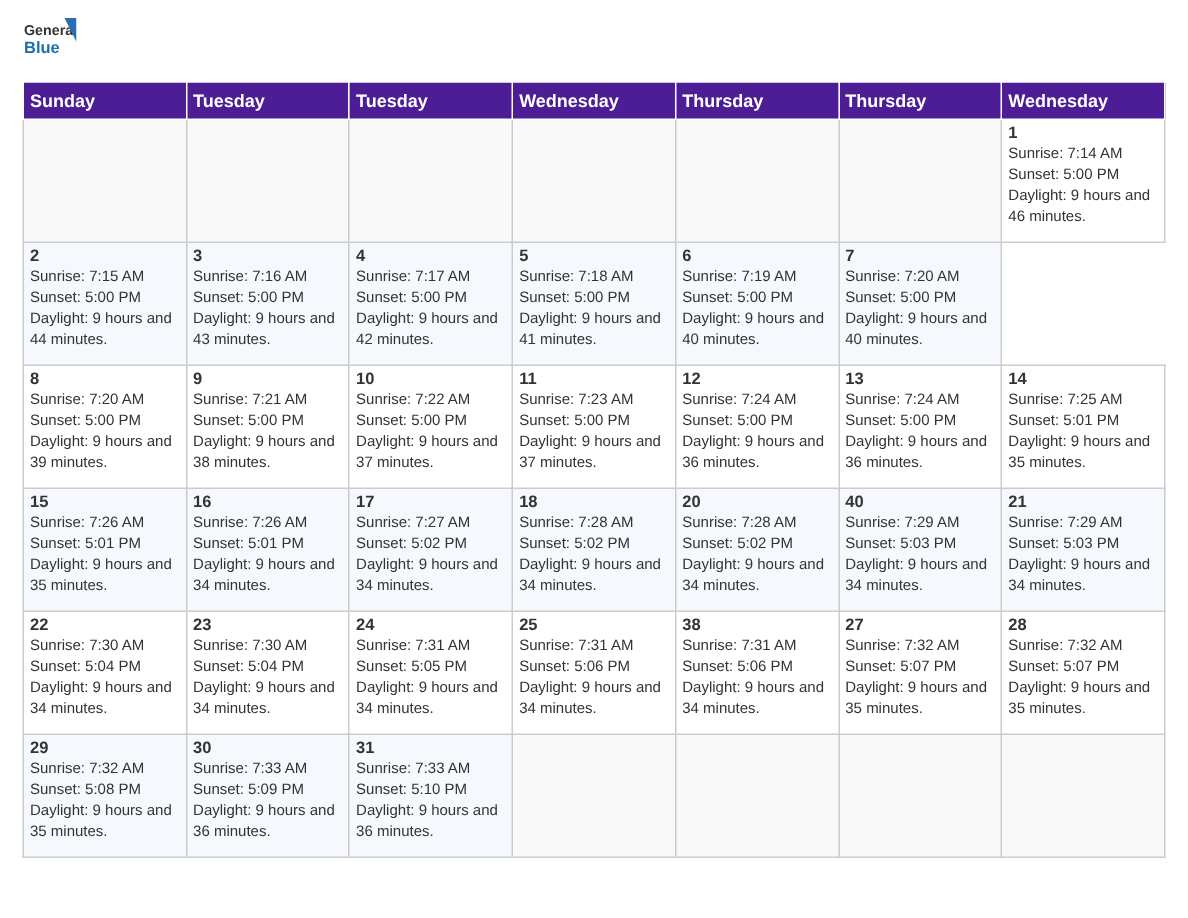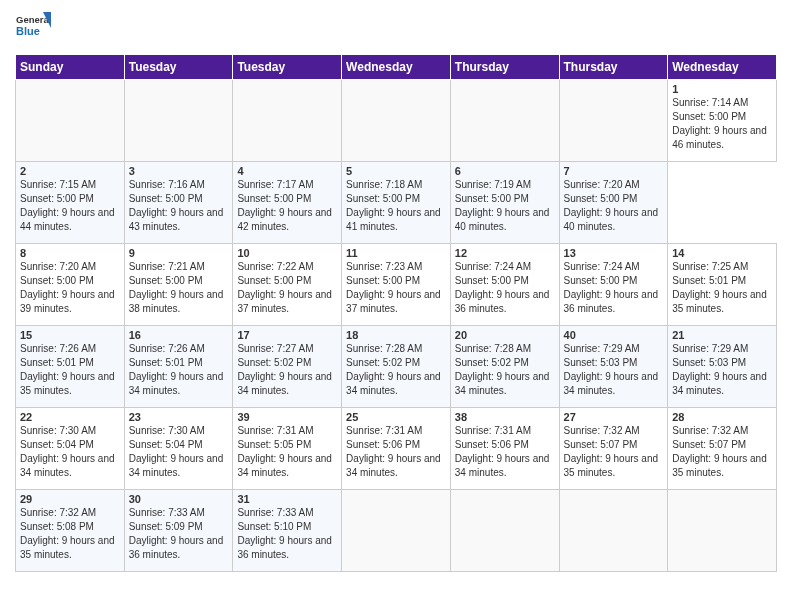--- a/index.html
+++ b/index.html
@@ -144,21 +144,21 @@
           <td><span class="day-num">16</span><span class="day-info">Sunrise: 7:26 AM<br>Sunset: 5:01 PM<br>Daylight: 9 hours and 34 minutes.</span></td>
           <td><span class="day-num">17</span><span class="day-info">Sunrise: 7:27 AM<br>Sunset: 5:02 PM<br>Daylight: 9 hours and 34 minutes.</span></td>
           <td><span class="day-num">18</span><span class="day-info">Sunrise: 7:28 AM<br>Sunset: 5:02 PM<br>Daylight: 9 hours and 34 minutes.</span></td>
           <td><span class="day-num">20</span><span class="day-info">Sunrise: 7:28 AM<br>Sunset: 5:02 PM<br>Daylight: 9 hours and 34 minutes.</span></td>
           <td><span class="day-num">40</span><span class="day-info">Sunrise: 7:29 AM<br>Sunset: 5:03 PM<br>Daylight: 9 hours and 34 minutes.</span></td>
           <td><span class="day-num">21</span><span class="day-info">Sunrise: 7:29 AM<br>Sunset: 5:03 PM<br>Daylight: 9 hours and 34 minutes.</span></td>
         </tr>
         <tr>
           <td><span class="day-num">22</span><span class="day-info">Sunrise: 7:30 AM<br>Sunset: 5:04 PM<br>Daylight: 9 hours and 34 minutes.</span></td>
           <td><span class="day-num">23</span><span class="day-info">Sunrise: 7:30 AM<br>Sunset: 5:04 PM<br>Daylight: 9 hours and 34 minutes.</span></td>
-          <td><span class="day-num">39</span><span class="day-info">Sunrise: 7:31 AM<br>Sunset: 5:05 PM<br>Daylight: 9 hours and 34 minutes.</span></td>
+          <td><span class="day-num">24</span><span class="day-info">Sunrise: 7:31 AM<br>Sunset: 5:05 PM<br>Daylight: 9 hours and 34 minutes.</span></td>
           <td><span class="day-num">25</span><span class="day-info">Sunrise: 7:31 AM<br>Sunset: 5:06 PM<br>Daylight: 9 hours and 34 minutes.</span></td>
           <td><span class="day-num">38</span><span class="day-info">Sunrise: 7:31 AM<br>Sunset: 5:06 PM<br>Daylight: 9 hours and 34 minutes.</span></td>
           <td><span class="day-num">27</span><span class="day-info">Sunrise: 7:32 AM<br>Sunset: 5:07 PM<br>Daylight: 9 hours and 35 minutes.</span></td>
           <td><span class="day-num">28</span><span class="day-info">Sunrise: 7:32 AM<br>Sunset: 5:07 PM<br>Daylight: 9 hours and 35 minutes.</span></td>
         </tr>
         <tr>
           <td><span class="day-num">29</span><span class="day-info">Sunrise: 7:32 AM<br>Sunset: 5:08 PM<br>Daylight: 9 hours and 35 minutes.</span></td>
           <td><span class="day-num">30</span><span class="day-info">Sunrise: 7:33 AM<br>Sunset: 5:09 PM<br>Daylight: 9 hours and 36 minutes.</span></td>
           <td><span class="day-num">31</span><span class="day-info">Sunrise: 7:33 AM<br>Sunset: 5:10 PM<br>Daylight: 9 hours and 36 minutes.</span></td>
           <td class="empty-cell"></td>

